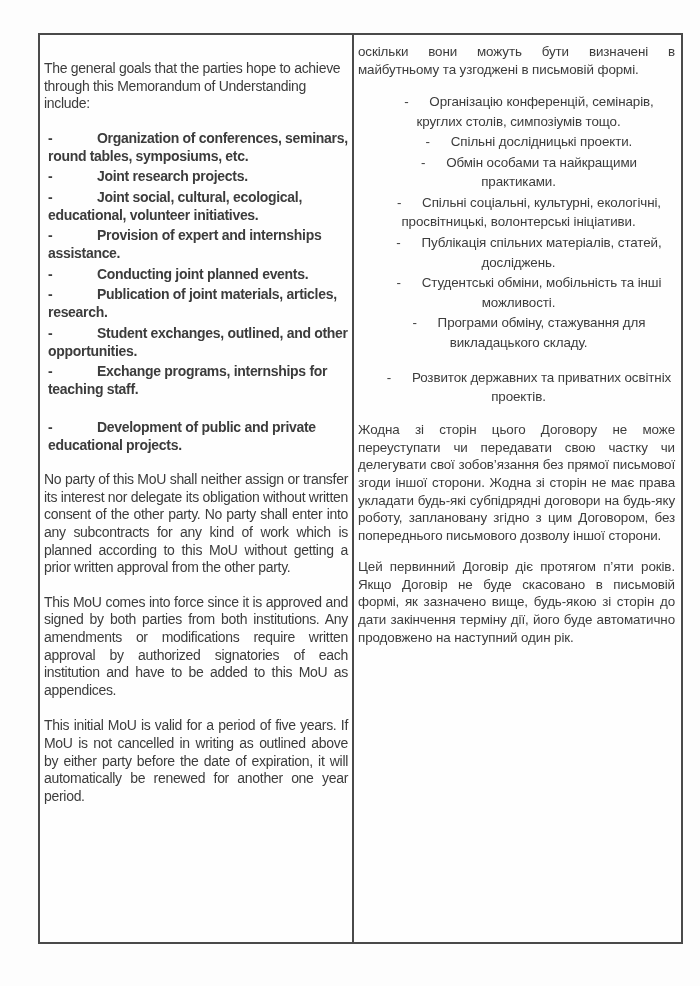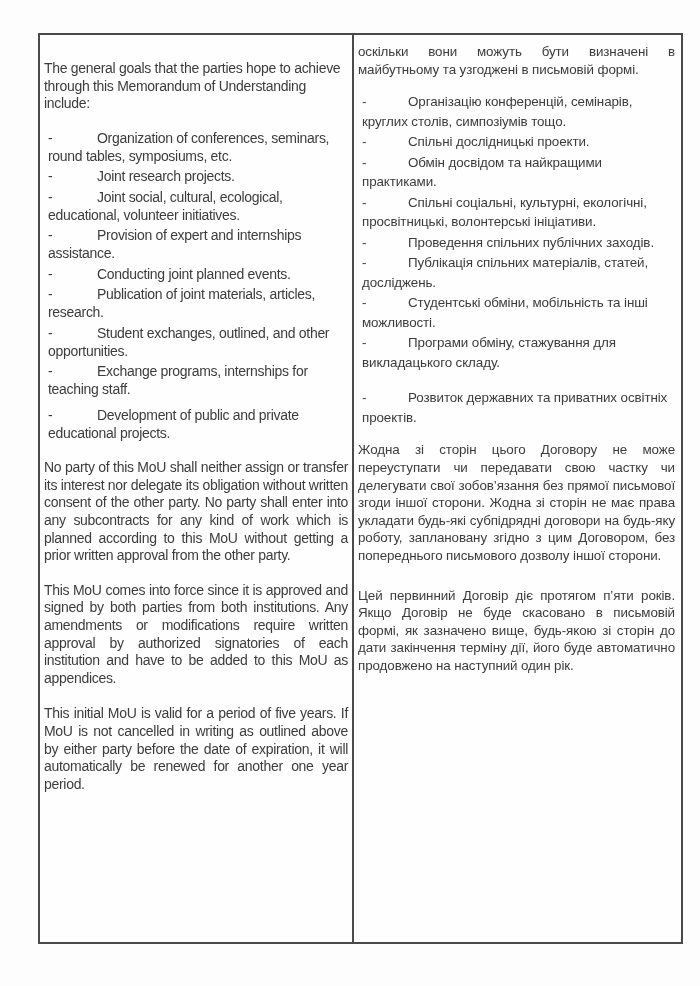--- a/index.html
+++ b/index.html
@@ -34,34 +34,34 @@
   .cell.right {
     width: 328px;
     padding: 8px 6px 6px 4px;
     font-size: 13.4px;
     letter-spacing: -0.1px;
     line-height: 17.6px;
   }
   p.intro { text-align: left; }
   p.intro-j { text-align: justify; }
   p.para { text-align: justify; }
-  .left .bullets { margin-top: 16px; padding-left: 4px; }
+  .left .bullets { margin-top: 16px; padding-left: 4px; font-weight: bold; }
   .left .bullet { line-height: 18px; margin-bottom: 2.5px; }
   .left .dash { display: inline-block; width: 49px; }
-  .left .bullets.extra { margin-top: 8px; }
+  .left .bullets.extra { margin-top: 20px; }
   .left .para.p1 { margin-top: 17px; }
   .left .para.p2 { margin-top: 17px; }
   .left .para.p3 { margin-top: 18px; }
-  .right .bullets { margin-top: 14px; padding-left: 4px; }
+  .right .bullets { margin-top: 14px; padding-left: 4px; text-align: center; }
   .right .bullet { line-height: 19.8px; margin-bottom: 0.5px; }
   .right .dash { display: inline-block; width: 46px; }
   .right .bullets.extra { margin-top: 15px; }
   .right .para.p1 { margin-top: 14px; }
   .right .para.p2 { margin-top: 14px; }
-  .right .para.p3 { margin-top: 22px; }
+  .right .para.p3 { margin-top: 14px; }
 </style>
 </head>
 <body>
 
 <div class="page">
   <div class="mou-table">
 
     <div class="cell left">
       <p class="intro">The general goals that the parties hope to achieve through this Memorandum of Understanding include:</p>
 
@@ -84,23 +84,22 @@
       <p class="para p2">This MoU comes into force since it is approved and signed by both parties from both institutions. Any amendments or modifications require written approval by authorized signatories of each institution and have to be added to this MoU as appendices.</p>
       <p class="para p3">This initial MoU is valid for a period of five years. If MoU is not cancelled in writing as outlined above by either party before the date of expiration, it will automatically be renewed for another one year period.</p>
     </div>
 
     <div class="cell right">
       <p class="intro-j">оскільки вони можуть бути визначені в майбутньому та узгоджені в письмовій формі.</p>
 
       <div class="bullets">
         <div class="bullet"><span class="dash">-</span><span>Організацію конференцій, семінарів, круглих столів, симпозіумів тощо.</span></div>
         <div class="bullet"><span class="dash">-</span><span>Спільні дослідницькі проекти.</span></div>
-        <div class="bullet"><span class="dash">-</span><span>Обмін досвідом та найкращими практиками.</span></div>
+        <div class="bullet"><span class="dash">-</span><span>Обмін особами та найкращими практиками.</span></div>
         <div class="bullet"><span class="dash">-</span><span>Спільні соціальні, культурні, екологічні, просвітницькі, волонтерські ініціативи.</span></div>
-        <div class="bullet"><span class="dash">-</span><span>Проведення спільних публічних заходів.</span></div>
         <div class="bullet"><span class="dash">-</span><span>Публікація спільних матеріалів, статей, досліджень.</span></div>
         <div class="bullet"><span class="dash">-</span><span>Студентські обміни, мобільність та інші можливості.</span></div>
         <div class="bullet"><span class="dash">-</span><span>Програми обміну, стажування для викладацького складу.</span></div>
       </div>
 
       <div class="bullets extra">
         <div class="bullet"><span class="dash">-</span><span>Розвиток державних та приватних освітніх проектів.</span></div>
       </div>
 
       <p class="para p1">Жодна зі сторін цього Договору не може переуступати чи передавати свою частку чи делегувати свої зобов’язання без прямої письмової згоди іншої сторони. Жодна зі сторін не має права укладати будь-які субпідрядні договори на будь-яку роботу, заплановану згідно з цим Договором, без попереднього письмового дозволу іншої сторони.</p>

